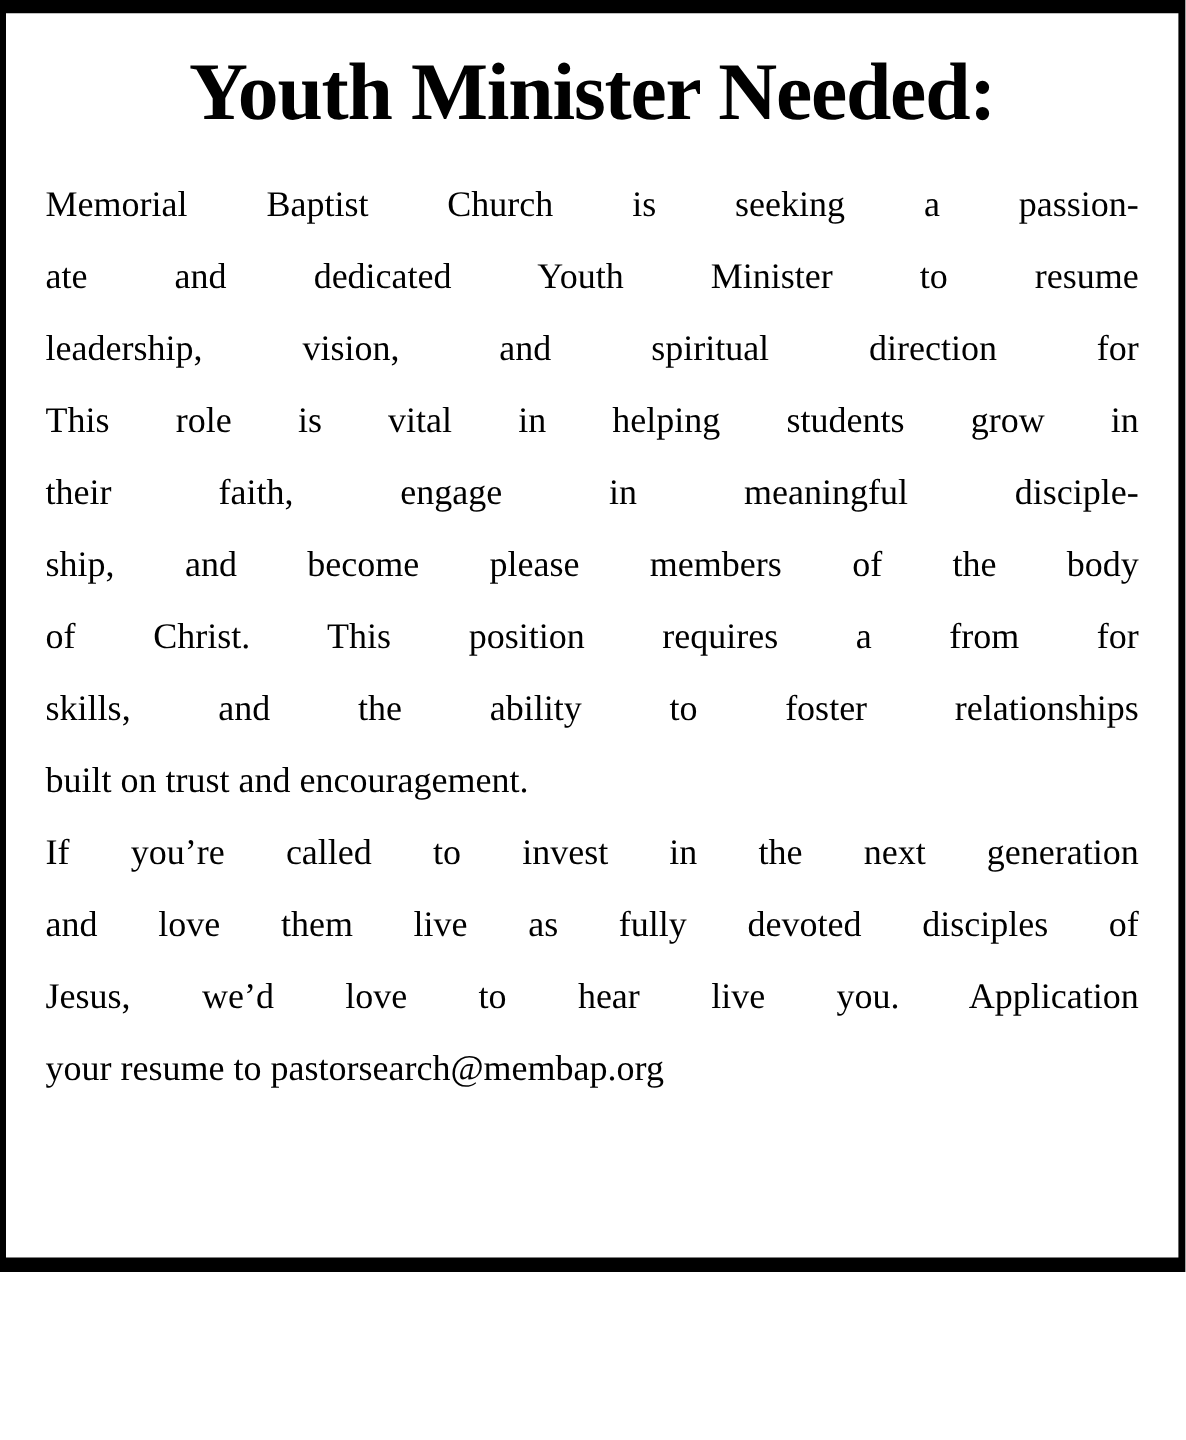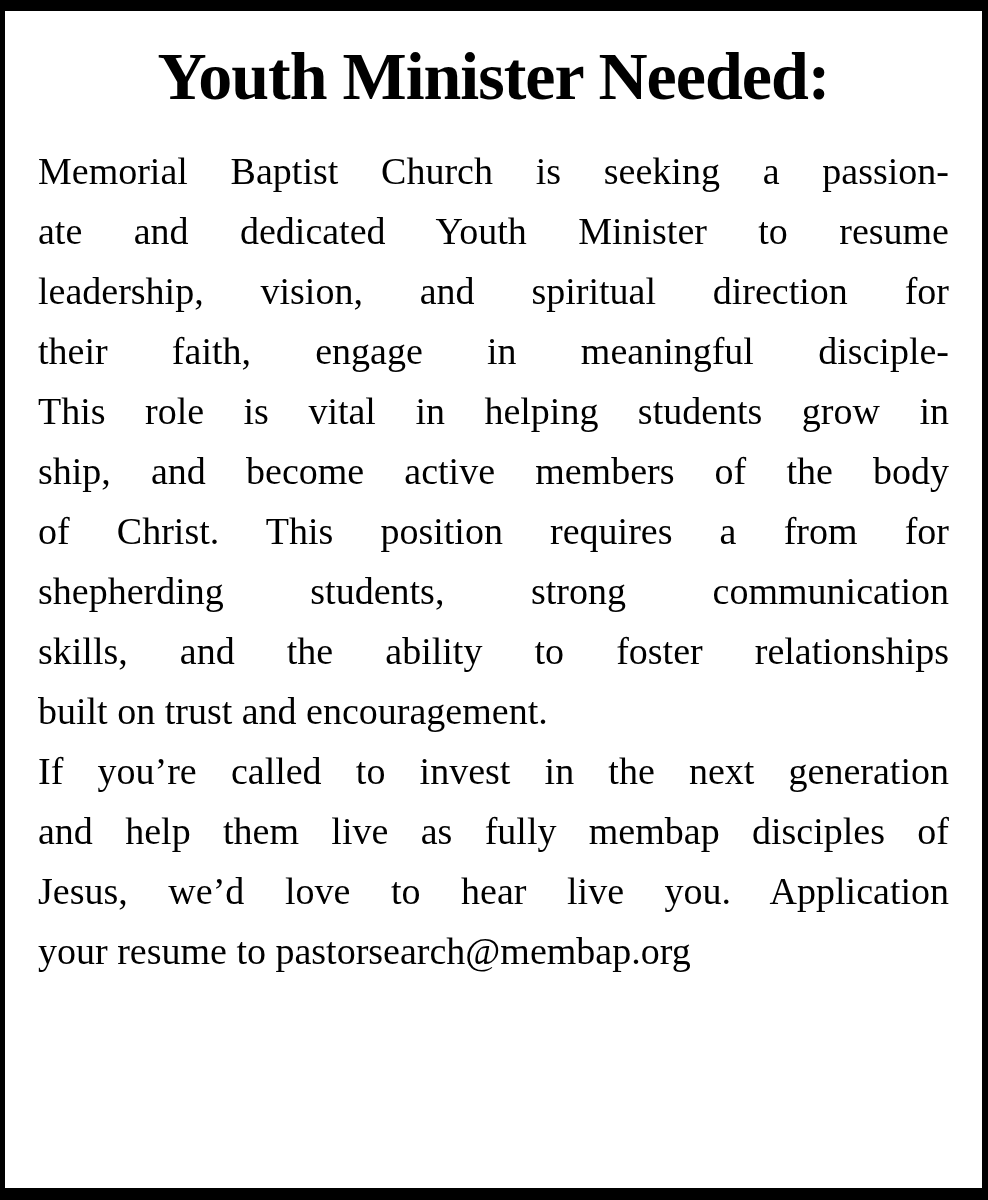--- a/index.html
+++ b/index.html
@@ -3,65 +3,64 @@
 <meta charset="utf-8">
 <style>
   html, body {
     margin: 0;
     padding: 0;
     background: #ffffff;
   }
   .ad-frame {
     box-sizing: border-box;
     width: 988px;
-    height: 1200px;
+    height: 1060px;
     background: #ffffff;
     border-style: solid;
     border-color: #000000;
     border-width: 11px 6px 12px 5px;
     overflow: hidden;
     font-family: "Liberation Serif", serif;
     color: #000000;
   }
   .ad-title {
     margin: 26px 33px 0 33px;
     text-align: center;
     font-weight: bold;
     font-size: 68px;
     line-height: 78px;
     letter-spacing: -1px;
     white-space: nowrap;
   }
   .ad-body {
     margin: 26px 33px 0 33px;
-    font-size: 38px;
+    font-size: 30px;
     line-height: 60px;
   }
   .line {
     text-align: justify;
     text-align-last: justify;
   }
   .line.last {
     text-align-last: left;
   }
 </style>
 </head>
 <body>
 
 <div class="ad-frame">
   <h1 class="ad-title">Youth Minister Needed:</h1>
   <div class="ad-body">
       <div class="line">Memorial Baptist Church is seeking a passion-</div>
       <div class="line">ate and dedicated Youth Minister to resume</div>
       <div class="line">leadership, vision, and spiritual direction for</div>
+      <div class="line">This role is vital in helping students grow in</div>
       <div class="line">their faith, engage in meaningful disciple-</div>
-      <div class="line">This role is vital in helping students grow in</div>
-      <div class="line">ship, and become active members of the body</div>
+      <div class="line">ship, and become please members of the body</div>
       <div class="line">of Christ. This position requires a from for</div>
-      <div class="line">shepherding students, strong communication</div>
       <div class="line">skills, and the ability to foster relationships</div>
       <div class="line last">built on trust and encouragement.</div>
       <div class="line">If you’re called to invest in the next generation</div>
-      <div class="line">and help them live as fully membap disciples of</div>
+      <div class="line">and love them live as fully devoted disciples of</div>
       <div class="line">Jesus, we’d love to hear live you.  Application</div>
       <div class="line last">your resume to pastorsearch@membap.org</div>
     </div>
 </div>
 
 </body></html>

